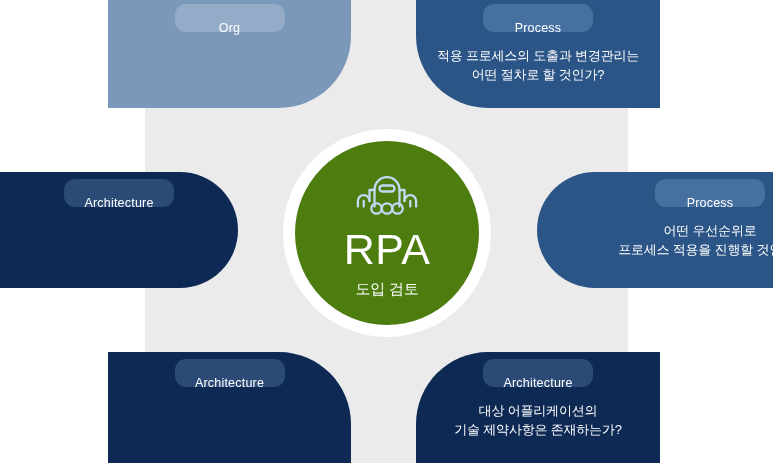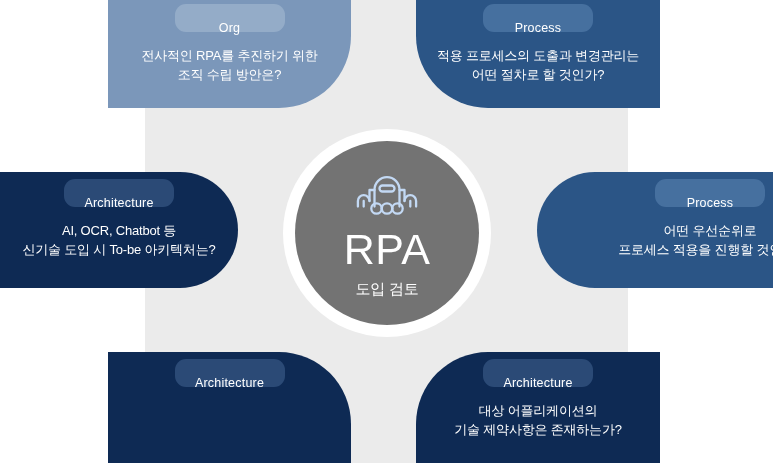--- a/index.html
+++ b/index.html
@@ -135,21 +135,21 @@
     width:208px; height:208px;
     border-radius:50%;
     background:#ffffff;
     z-index:5;
   }
   #center-circle{
     position:absolute;
     left:295px; top:141px;
     width:184px; height:184px;
     border-radius:50%;
-    background:#737373;
+    background:#4d7c0f;
     z-index:6;
     display:flex;
     flex-direction:column;
     align-items:center;
     justify-content:center;
   }
   #robot-icon{ margin-top:2px; }
   #center-title{
     color:#ffffff;
     font-size:43px;
@@ -168,35 +168,31 @@
 </style>
 </head>
 <body>
 
 <div id="stage">
 
   <div class="band"></div>
 
   <div class="card" id="card-org">
     <div class="pill">Org</div>
-    <div class="body">전사적인 RPA를 추진하기 위한
-조직 수립 방안은?</div>
   </div>
 
   <div class="card" id="card-process-top">
     <div class="pill">Process</div>
     <div class="body">적용 프로세스의 도출과 변경관리는
 어떤 절차로 할 것인가?</div>
   </div>
 
   <div class="card" id="card-arch-left">
     <div class="inner">
       <div class="pill">Architecture</div>
-      <div class="body">AI, OCR, Chatbot 등
-신기술 도입 시 To-be 아키텍처는?</div>
     </div>
   </div>
 
   <div class="card" id="card-process-right">
     <div class="inner">
       <div class="pill">Process</div>
       <div class="body">어떤 우선순위로
 프로세스 적용을 진행할 것인가?</div>
     </div>
   </div>

